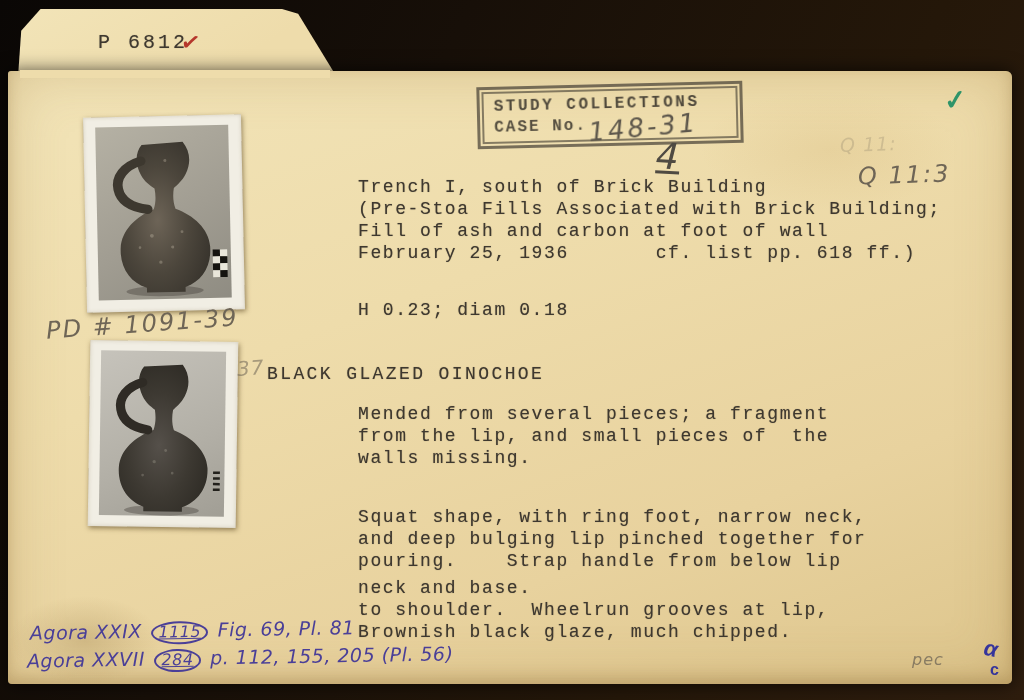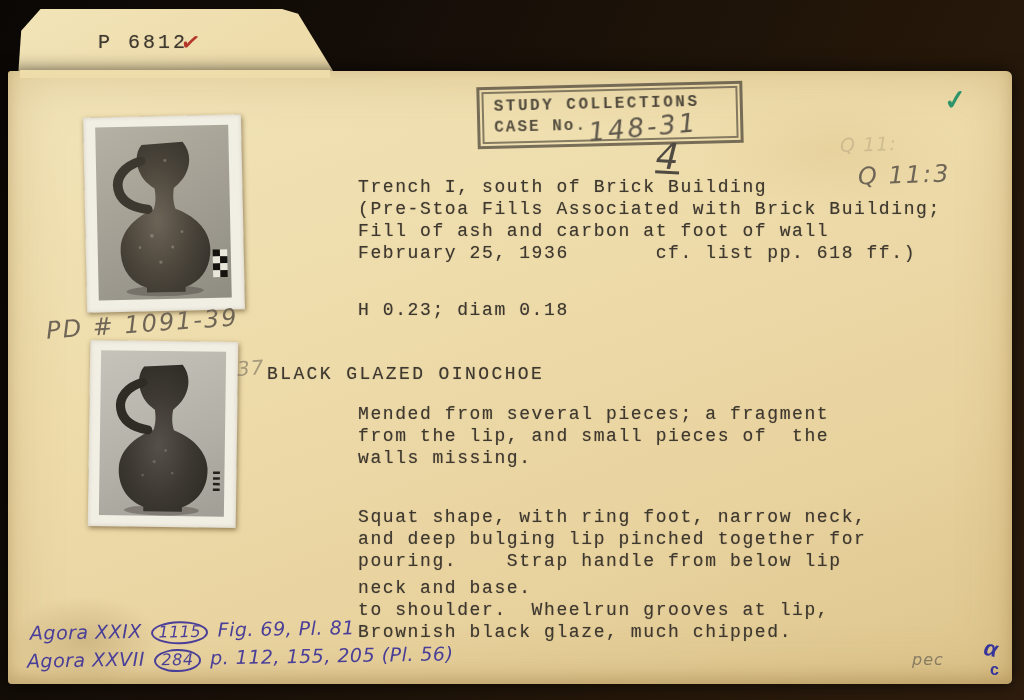--- a/index.html
+++ b/index.html
@@ -37,21 +37,21 @@
   .pencil{
     font-family:"DejaVu Sans", sans-serif;font-style:italic;
     color:#6e6556;letter-spacing:1px;
   }
   .ink{
     font-family:"DejaVu Sans", sans-serif;font-style:italic;
     color:#4a3f98;letter-spacing:.5px;
   }
   .circled{
     display:inline-block;border:2px solid #4a3f98;border-radius:50%;
-    padding:0 5px 1px 5px;margin:0 3px;font-size:16px;line-height:18px;
+    padding:0 5px 1px 5px;margin:0 3px;font-size:16px;line-height:18px;text-decoration:underline;
   }
 
   
   .stamp{
     position:absolute;left:477px;top:84px;width:256px;
     transform:rotate(-1.4deg);
     border:3px solid rgba(62,56,47,.68);padding:2px;
     filter:blur(.2px);
   }
   .stamp-inner{border:2px solid rgba(62,56,47,.6);padding:4px 8px 5px 10px;}

